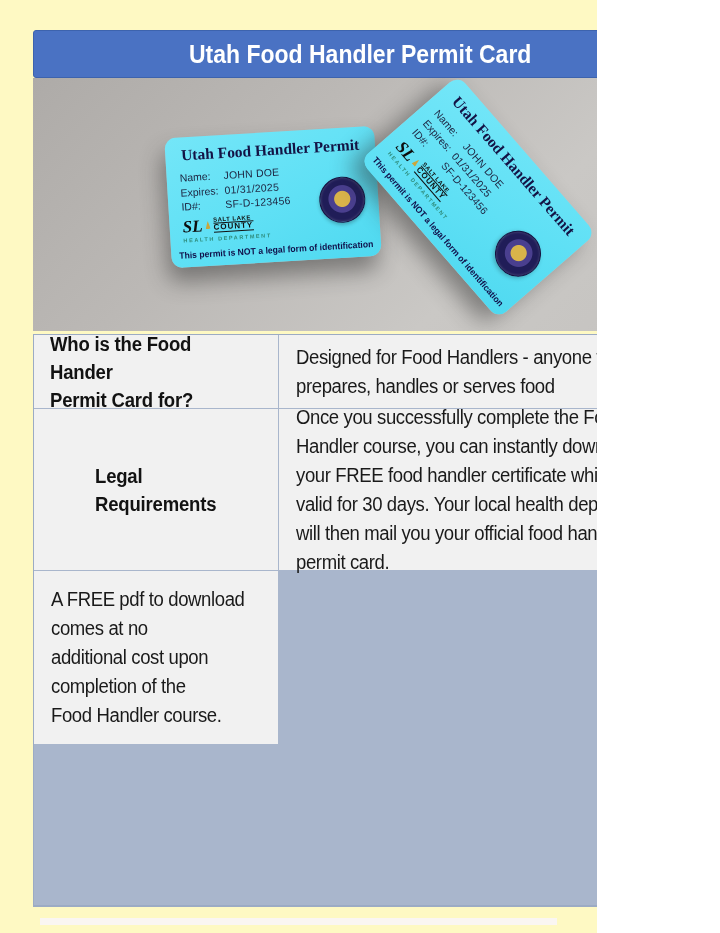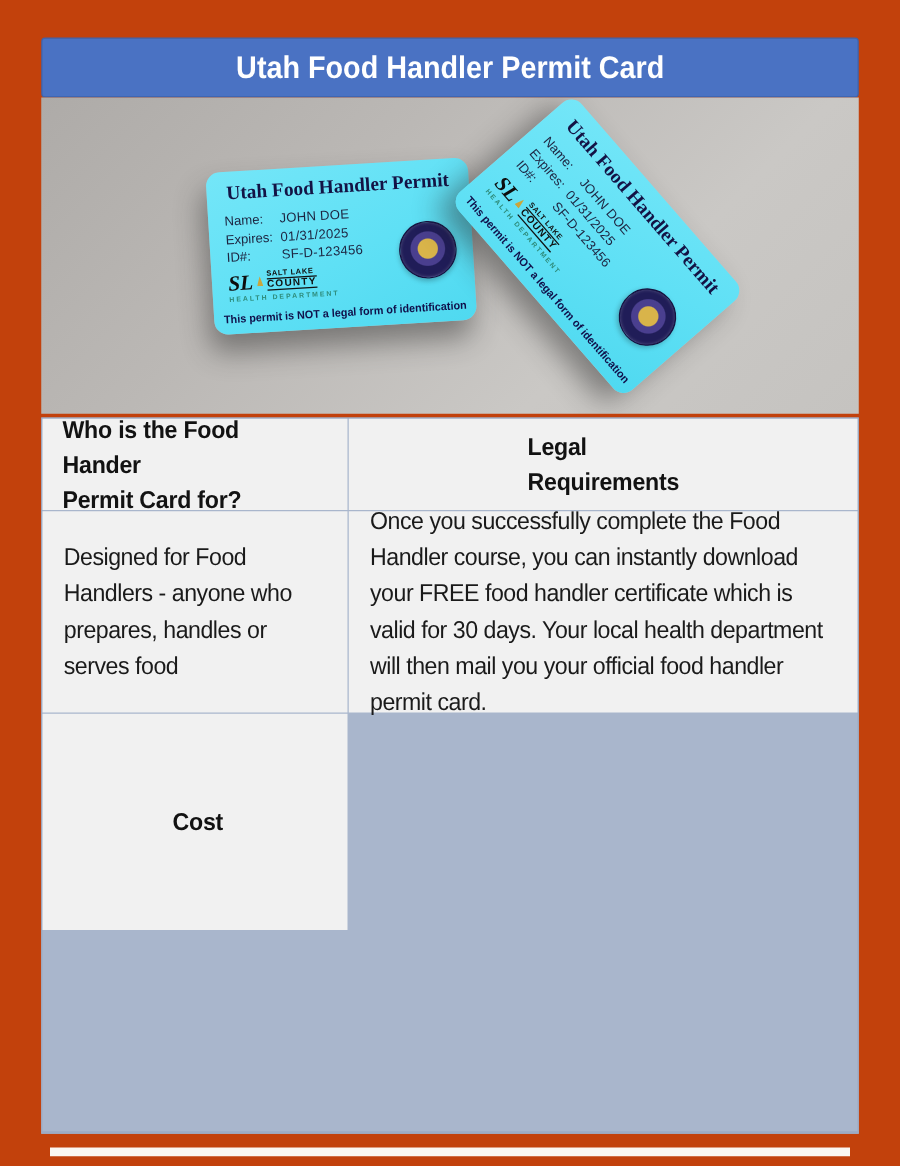--- a/index.html
+++ b/index.html
@@ -1,17 +1,17 @@
 <!DOCTYPE html>
 <html><head>
 <meta charset="utf-8">
 <style>
   html,body{margin:0;padding:0;background:#ffffff;}
   .page{
-    position:relative;width:720px;height:933px;background:#c2410c;overflow:hidden;
+    position:relative;width:597px;height:933px;background:#fef9c3;overflow:hidden;
     font-family:"Liberation Sans",sans-serif;
   }
   
   .banner{
     position:absolute;left:33px;top:30px;width:654px;height:48px;
     background:#4a72c3;border:1px solid #3d63ad;border-radius:3px;
     display:flex;align-items:center;justify-content:center;box-sizing:border-box;
   }
   .banner-title{
     color:#ffffff;font-weight:bold;font-size:25px;letter-spacing:0px;
@@ -143,40 +143,42 @@
     </div>
 
   </div>
 
   <div class="info-table">
 
     <div class="cell label-cell">
       <span class="cond">Who is the Food Hander
 Permit Card for?</span>
     </div>
+    <div class="cell text-cell">
+      <span class="cond">Designed for Food Handlers - anyone who
+prepares, handles or serves food</span>
+    </div>
+
     <div class="cell label-cell">
       <span class="cond">Legal
 Requirements</span>
-    </div>
-
-    <div class="cell text-cell">
-      <span class="cond">Designed for Food Handlers - anyone who
-prepares, handles or serves food</span>
     </div>
 
     <div class="cell text-cell">
       <span class="cond">Once you successfully complete the Food
 Handler course, you can instantly download
 your FREE food handler certificate which is
 valid for 30 days. Your local health department
 will then mail you your official food handler
 permit card.</span>
     </div>
 
 
-    <div class="cell label-cell">
-      <span class="cond">Cost</span>
+    <div class="cell text-cell">
+      <span class="cond">A FREE pdf to download comes at no
+additional cost upon completion of the
+Food Handler course.</span>
     </div>
 
   </div>
 
   <div class="footer-strip"></div>
 </div>
 
 </body></html>

